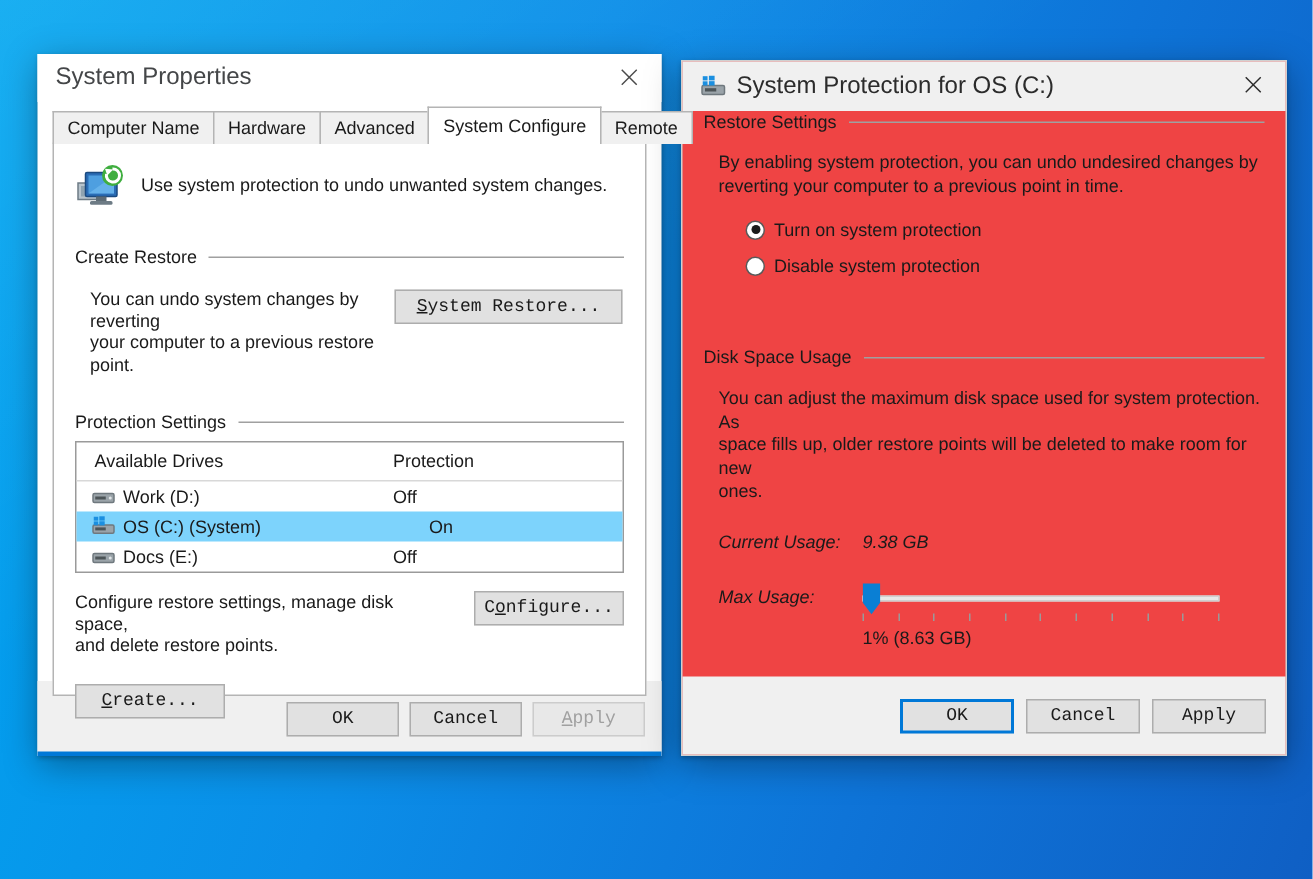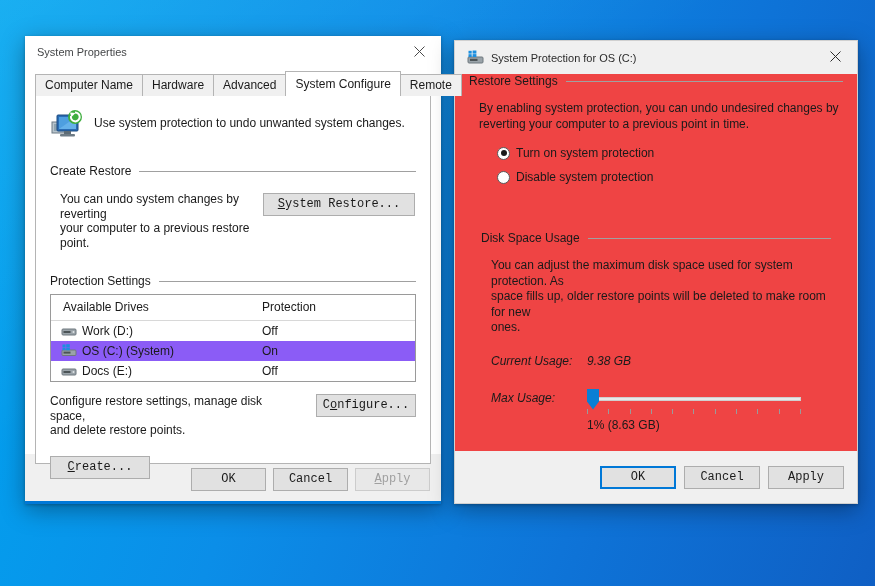--- a/index.html
+++ b/index.html
@@ -28,21 +28,21 @@
     box-shadow: 0 6px 22px rgba(0,0,0,0.34), 0 1px 3px rgba(0,0,0,0.25);
   }
   .titlebar {
     height: 32px;
     display: flex;
     align-items: center;
     background: #ffffff;
     position: relative;
   }
   .title-text {
-    font-size: 11px;
+    font-size: 16px;
     color: #444648;
     white-space: nowrap;
   }
   .title-icon {
     width: 18px; height: 16px;
     margin: 0 6px 0 12px;
     position: relative;
     flex: none;
   }
   .close-btn {
@@ -184,21 +184,21 @@
   }
   .drives-header .c1 { width: 205px; padding-left: 12px; box-sizing: border-box; }
   .drives-header .c2 { padding-left: 6px; }
   .drive-row {
     display: flex;
     align-items: center;
     font-size: 12px;
     color: #1a1a1a;
     height: 20px;
   }
-  .drive-row.selected { background: #8b5cf6; }
+  .drive-row.selected { background: #7dd3fc; gap: 24px; }
   .drive-row .c1 {
     width: 205px;
     display: flex;
     align-items: center;
     padding-left: 10px;
     box-sizing: border-box;
   }
   .drive-row .c2 { padding-left: 6px; }
   .drive-icon {
     width: 16px; height: 14px;
@@ -508,21 +508,21 @@
       <div class="radio-row" style="margin-top:14px;">
         <span class="radio checked"></span>
         <span>Turn on system protection</span>
       </div>
       <div class="radio-row" style="margin-top:10px;">
         <span class="radio"></span>
         <span>Disable system protection</span>
       </div>
     </div>
 
-    <div class="group" style="margin:12px;margin-top:47px;">
+    <div class="group" style="margin:0;margin-top:47px;">
       <div class="group-head">
         <span>Disk Space Usage</span>
         <span class="rule"></span>
       </div>
 
       <div class="p-desc" style="margin-top:13px;padding-left:10px;">You can adjust the maximum disk space used for system protection. As
 space fills up, older restore points will be deleted to make room for new
 ones.</div>
 
       <div class="usage-row" style="margin-top:18px;">

